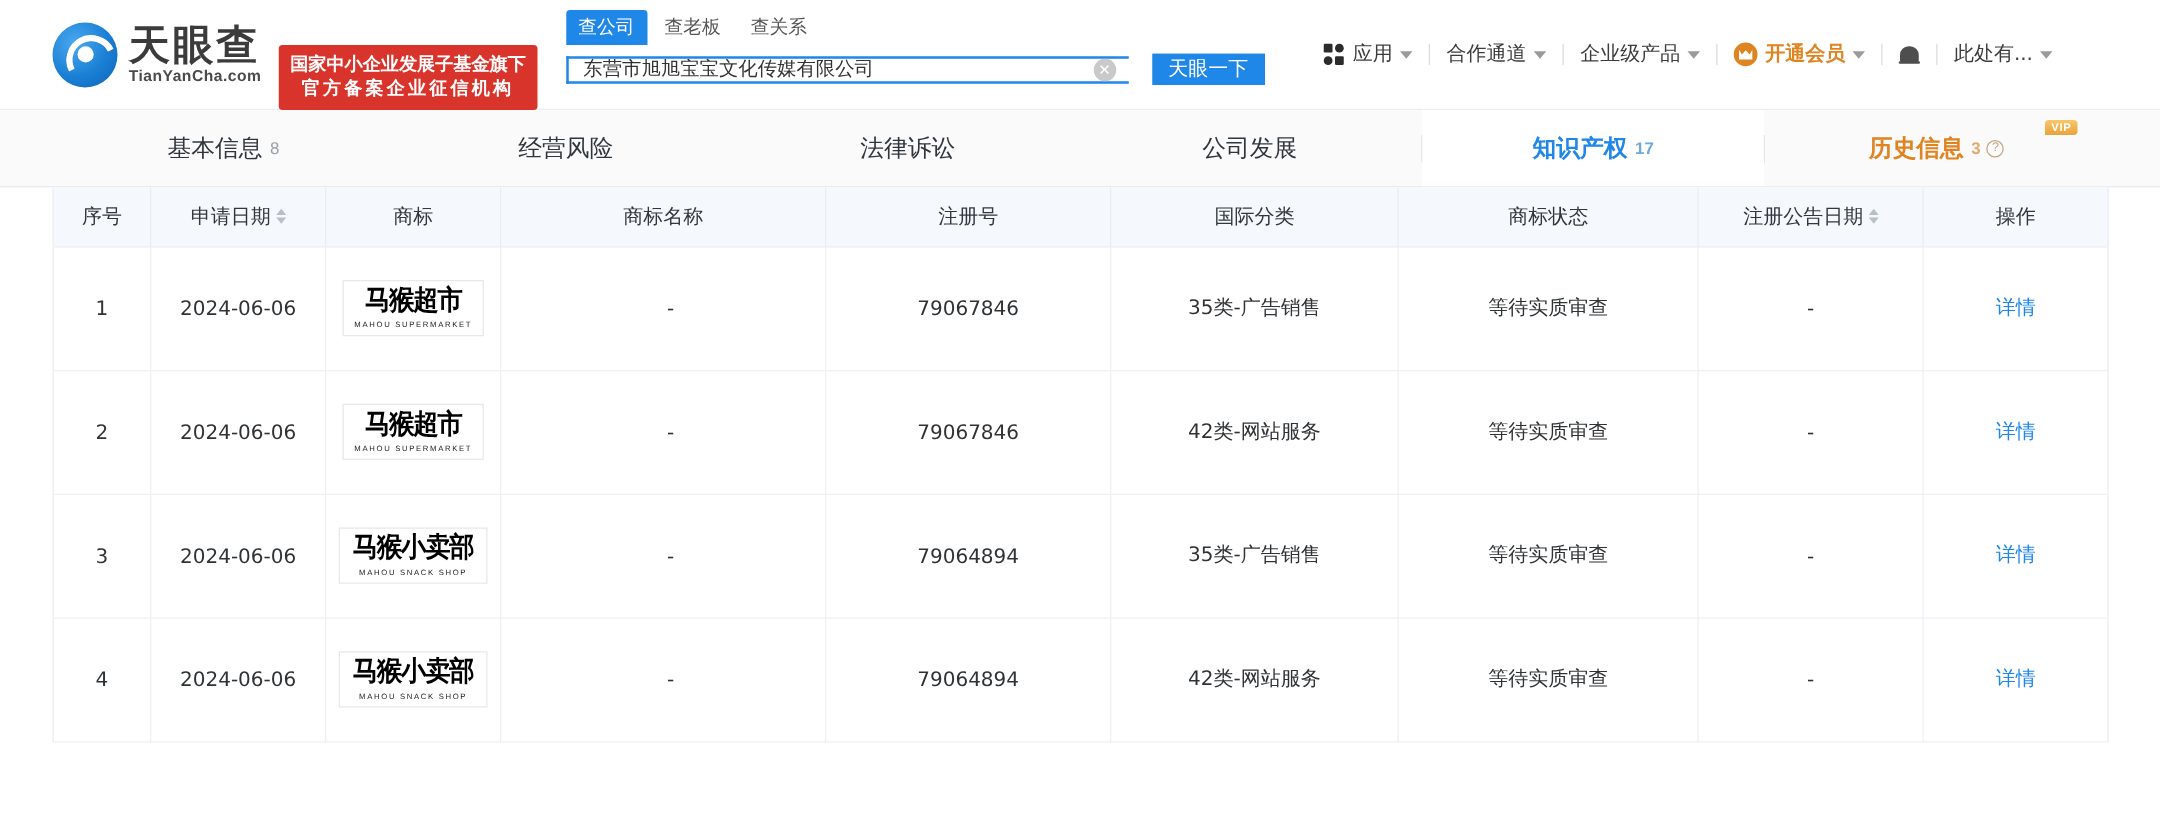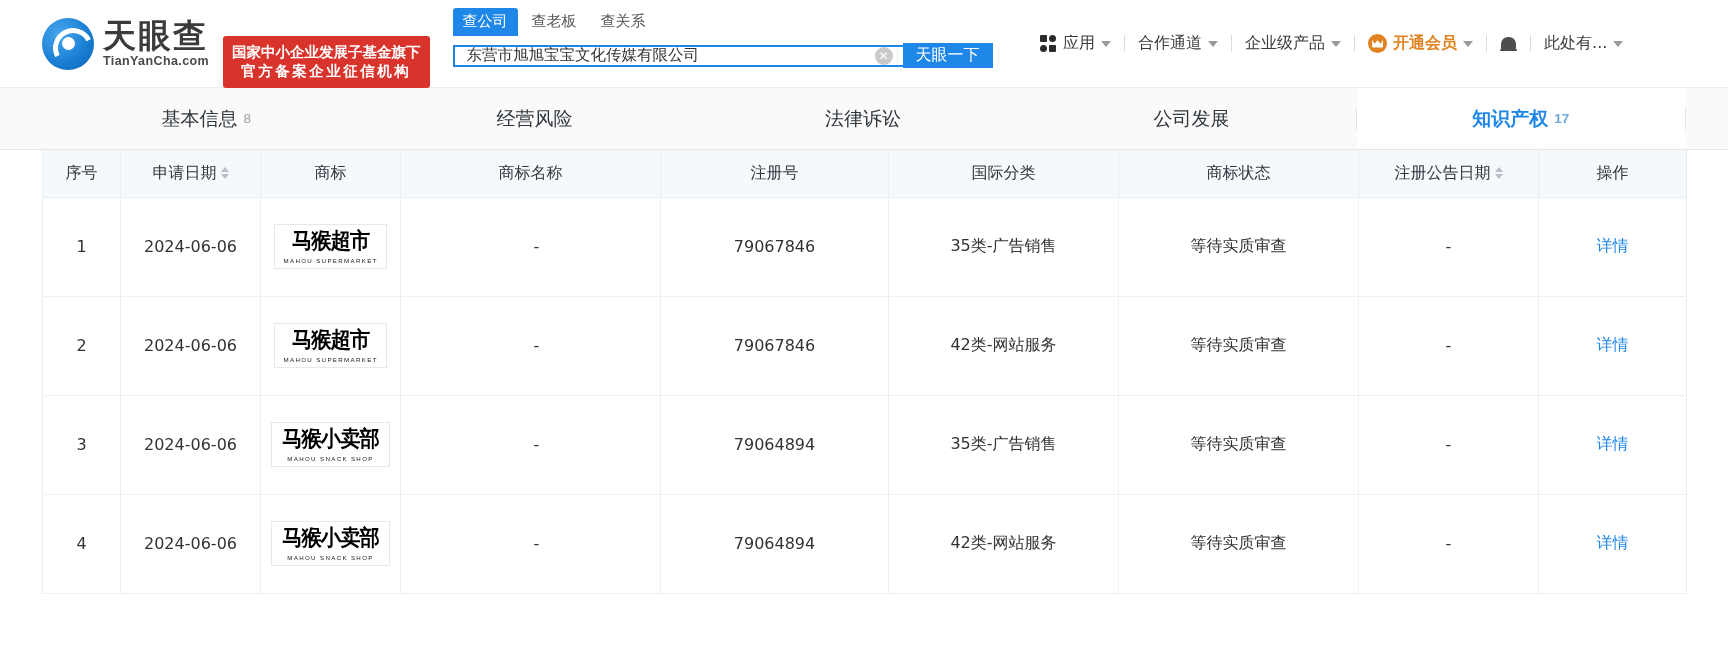--- a/index.html
+++ b/index.html
@@ -163,20 +163,21 @@
     width: 90px;
     background: #1e87e8;
     color: #fff;
     font-size: 16px;
     display: flex;
     align-items: center;
     justify-content: center;
     border: 2px solid #1e87e8;
     cursor: pointer;
     font-family: "DejaVu Sans", "Liberation Sans", sans-serif;
+    margin-left: 19px;
   }
 
   
   .nav-right {
     margin-left: 34px;
     display: flex;
     align-items: center;
     height: 40px;
     flex: 1 1 auto;
     min-width: 0;
@@ -499,20 +500,26 @@
     </div>
     <div class="tab">
       <span>公司发展</span>
     </div>
     <span class="tab-div"></span>
     <div class="tab active">
       <span>知识产权</span>
       <span class="cnt">17</span>
     </div>
     <span class="tab-div"></span>
+    <div class="tab vip">
+      <span class="vip-badge">VIP</span>
+      <span>历史信息</span>
+      <span class="cnt">3</span>
+      <span class="q-mark">?</span>
+    </div>
   </div>
 
   <div class="table-wrap">
     <table class="tm">
       <colgroup>
         <col style="width:78px">
         <col style="width:140px">
         <col style="width:140px">
         <col style="width:260px">
         <col style="width:228px">

